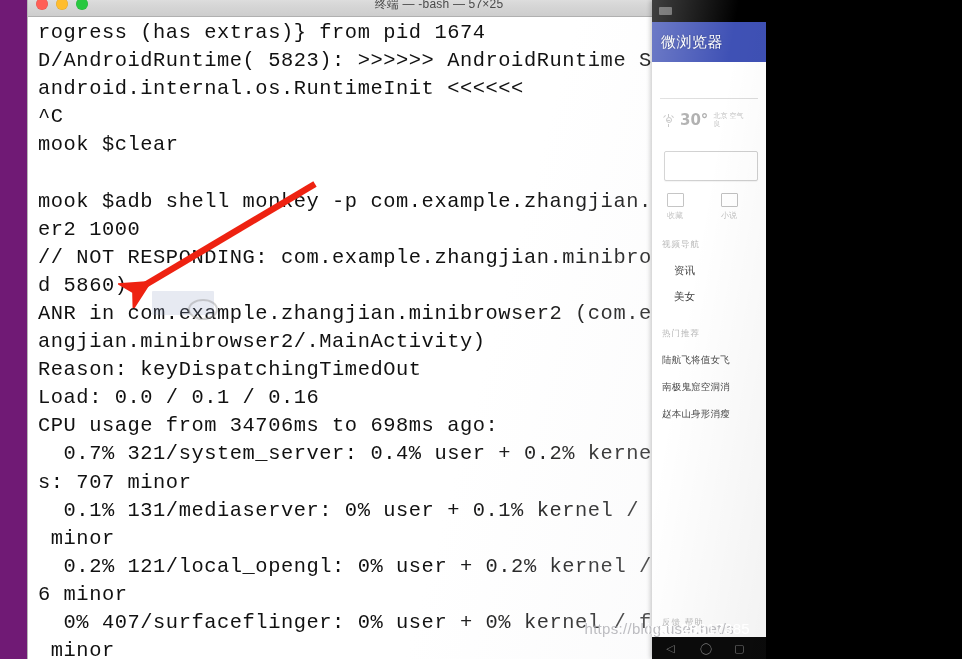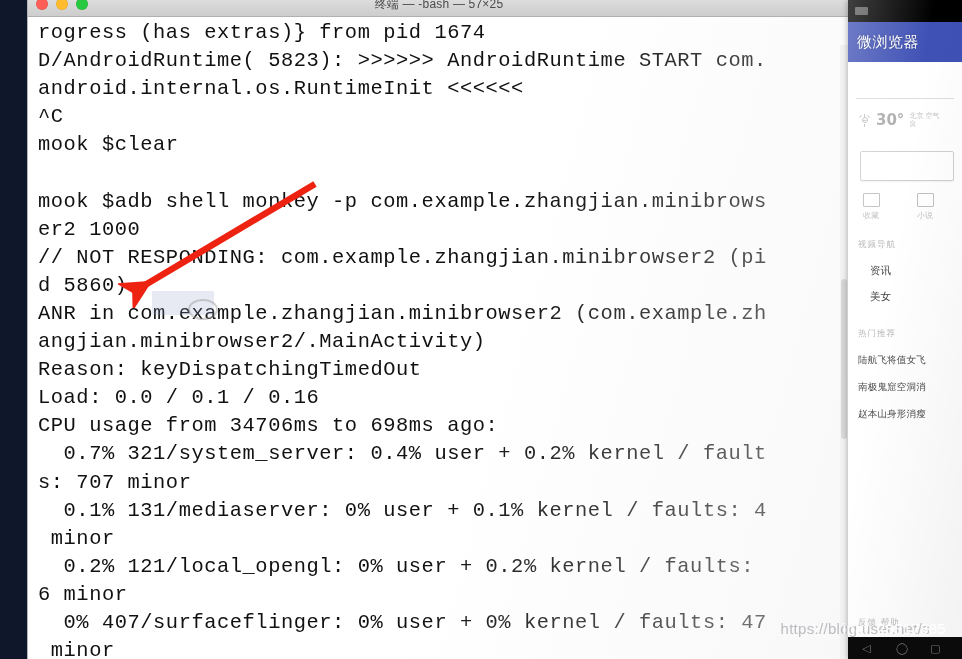--- a/index.html
+++ b/index.html
@@ -8,23 +8,23 @@
     background: #000;
   }
   body {
     width: 962px;
     height: 659px;
     overflow: hidden;
     font-family: "Liberation Sans", sans-serif;
   }
   #screen {
     position: relative;
-    width: 962px;
+    width: 766px;
     height: 659px;
-    background: #0f172a;
+    background: #701a75;
     overflow: hidden;
   }
 
   
   #terminal-window {
     position: absolute;
     left: 28px;
     top: -9px;
     width: 822px;
     height: 672px;

